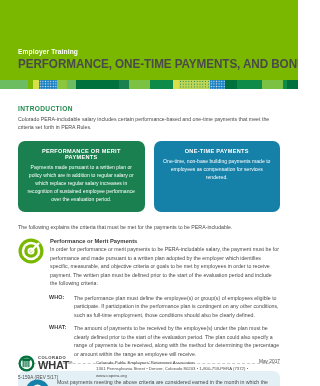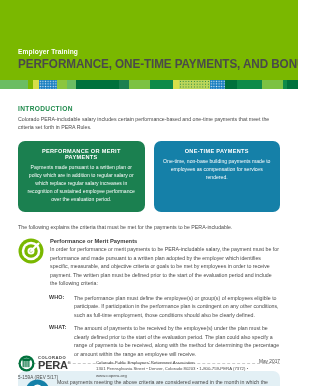--- a/index.html
+++ b/index.html
@@ -351,21 +351,21 @@
             <rect x="9.2" y="9.6" width="2.3" height="14.8" rx="1.1"></rect>
             <rect x="13.0" y="9.6" width="2.3" height="14.8" rx="1.1"></rect>
             <rect x="16.8" y="9.6" width="2.3" height="14.8" rx="1.1"></rect>
             <rect x="20.6" y="9.6" width="2.3" height="14.8" rx="1.1"></rect>
           </g>
           <ellipse cx="17" cy="9.3" rx="9" ry="2.6" fill="#00713c"></ellipse>
         </svg>
       </div>
       <div class="logo-text">
         <span class="logo-colorado">COLORADO</span>
-        <span class="logo-pera"><span>PERA</span><sup>®</sup></span>
+        <span class="logo-pera"><span>WHAT</span><sup>®</sup></span>
       </div>
     </div>
     <div class="formnum">5-159A (REV 5/17)</div>
   </div>
 
   <div class="footer-mid">
     <div>Colorado Public Employees' Retirement Association</div>
     <div>1301 Pennsylvania Street • Denver, Colorado 80203 • 1-800-759-PERA (7372) • www.copera.org</div>
   </div>
 

